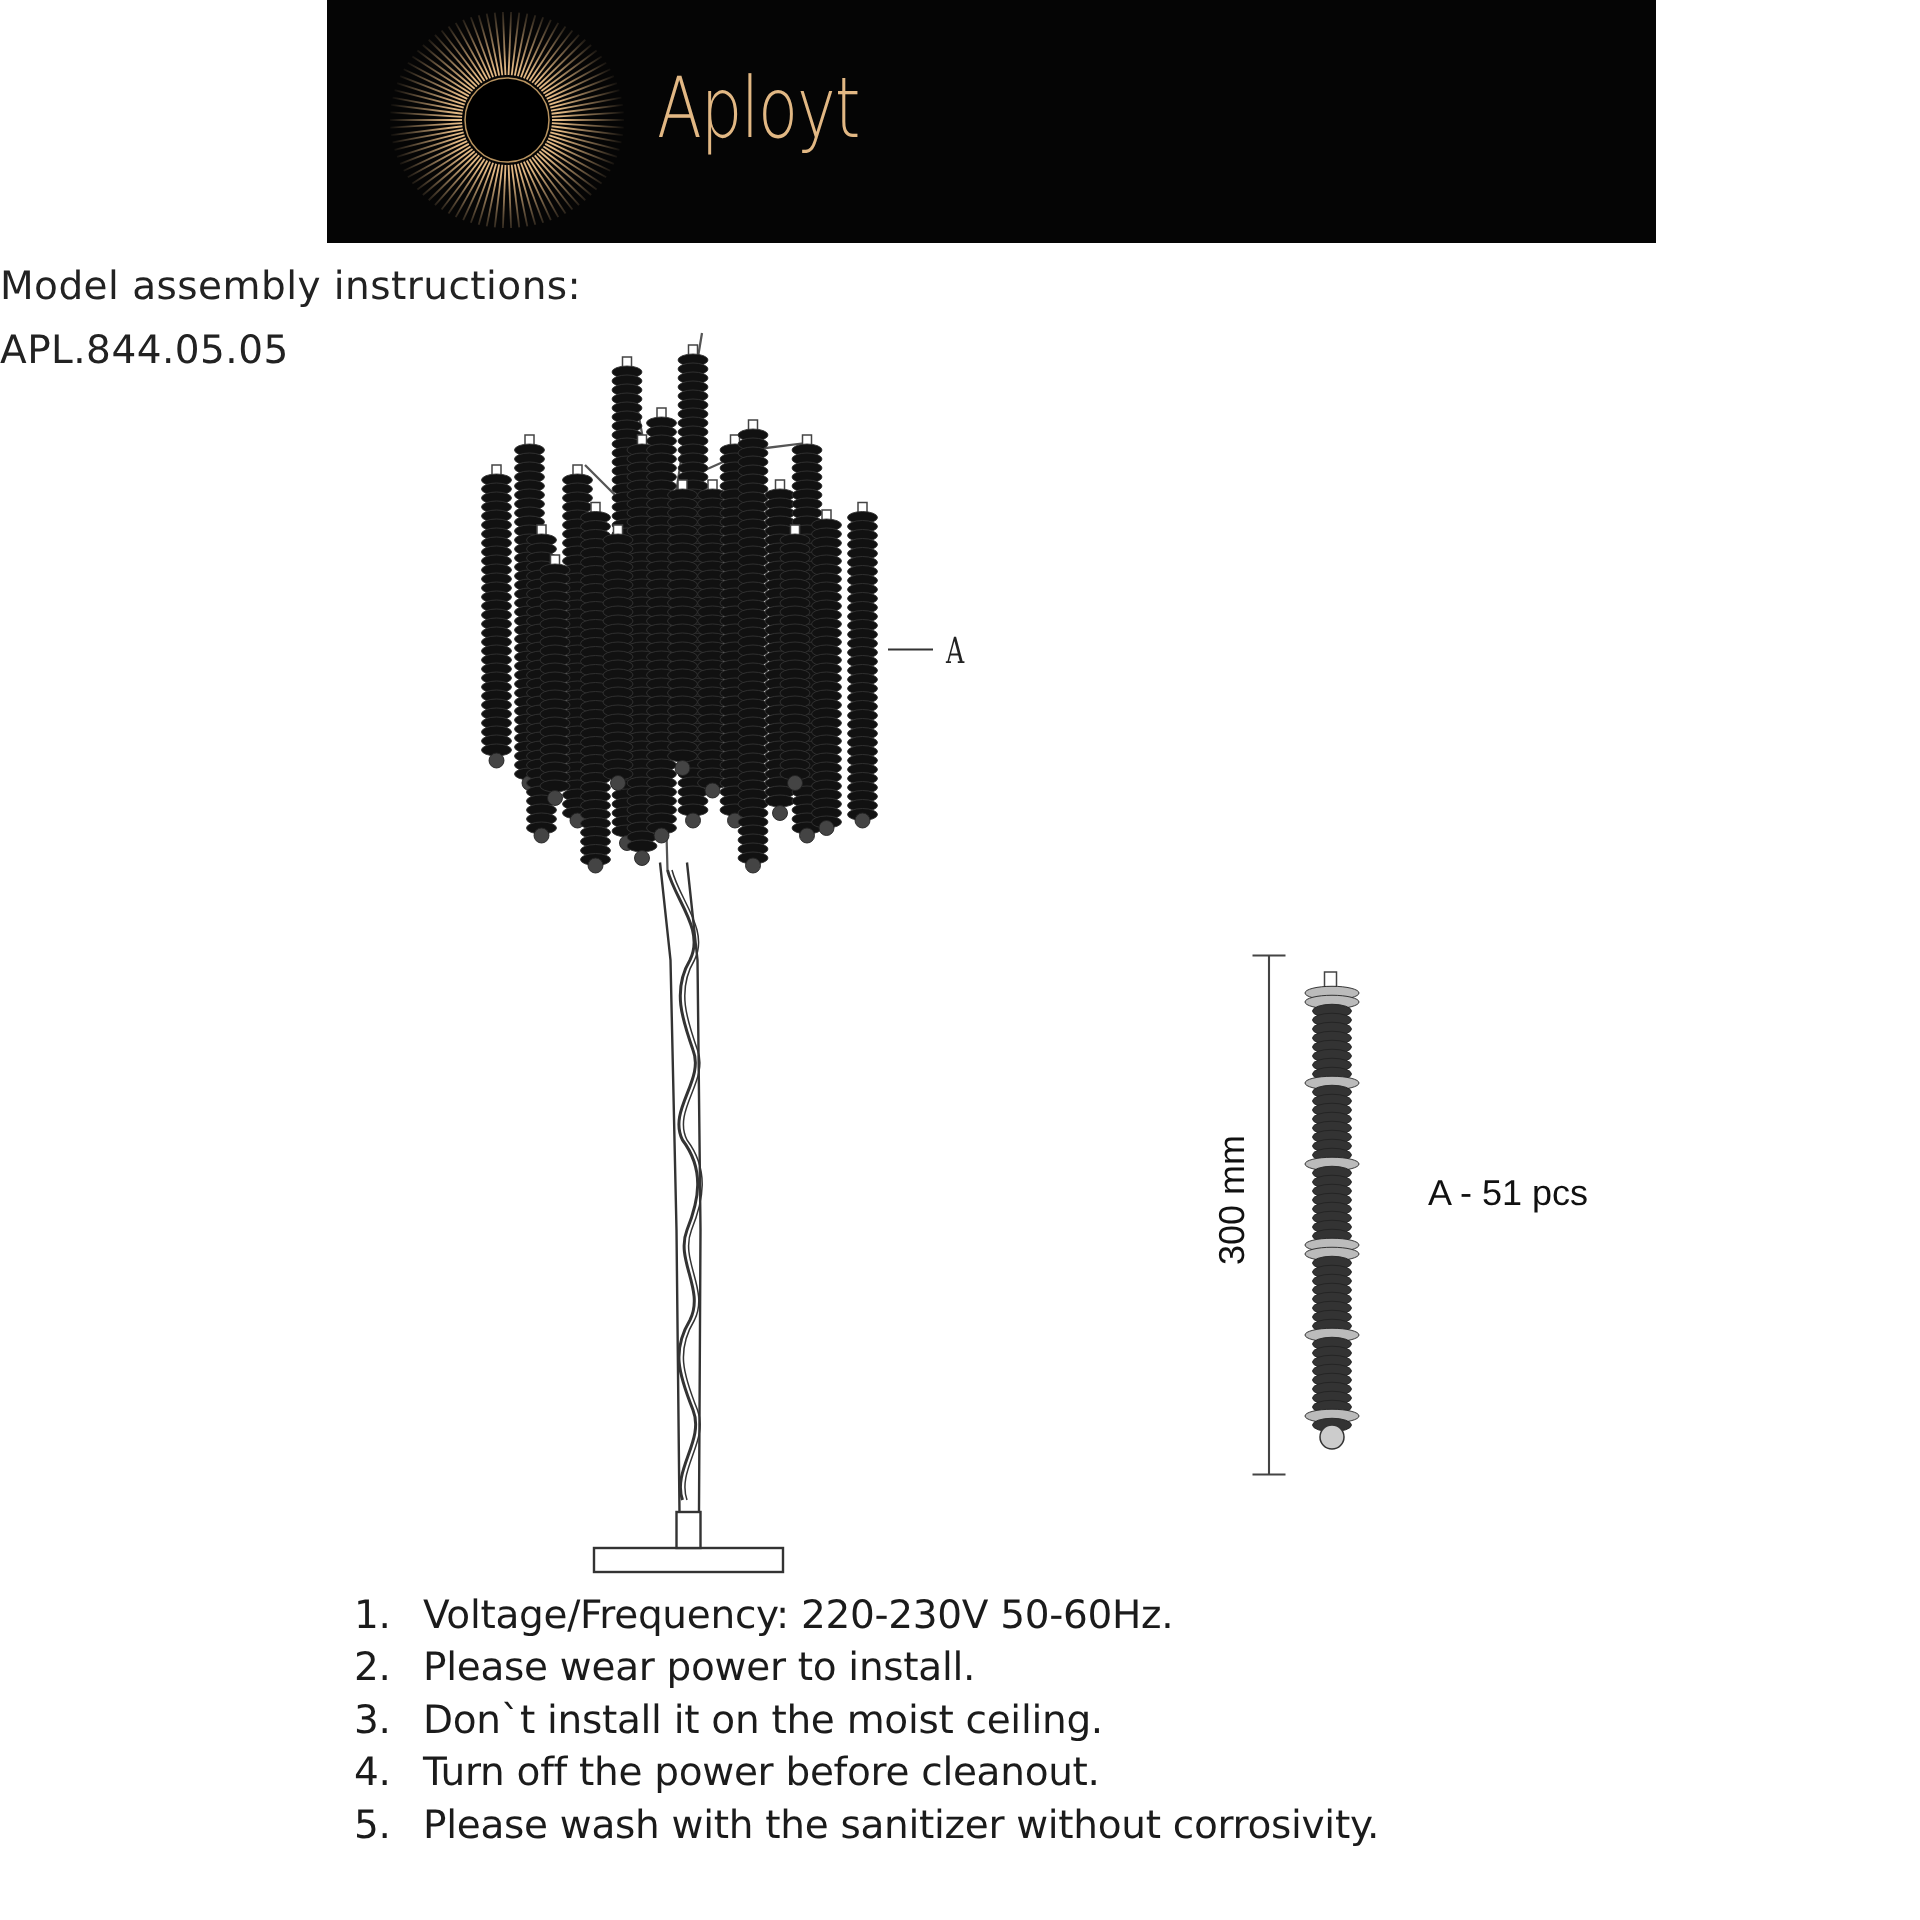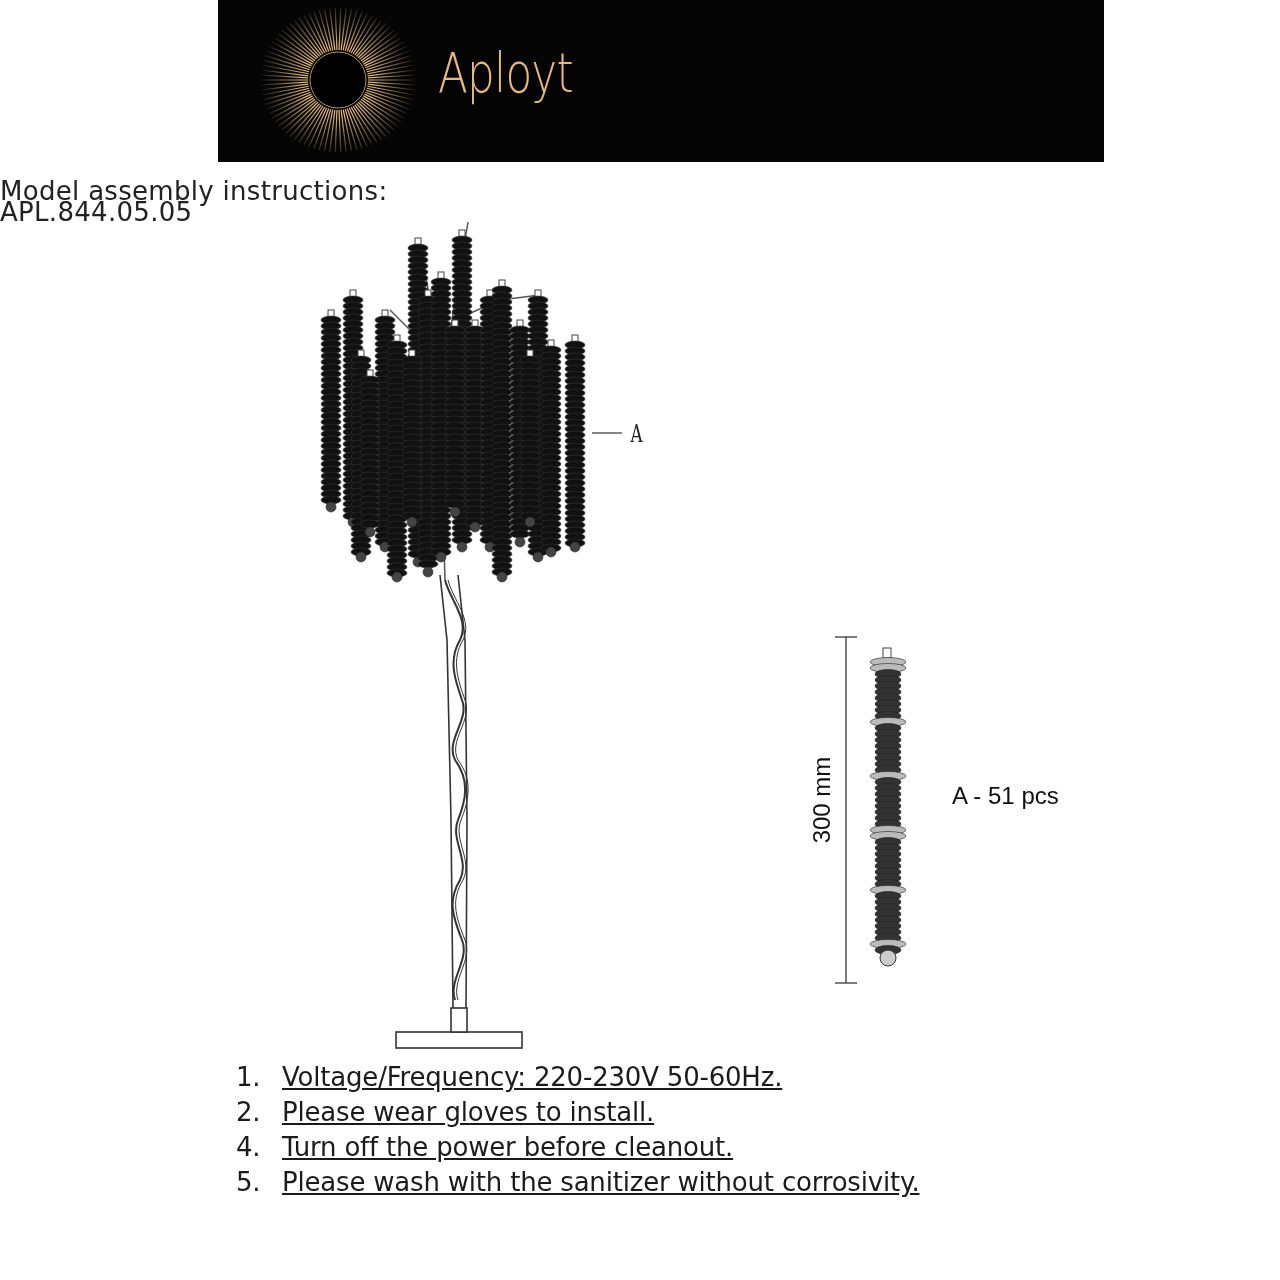--- a/index.html
+++ b/index.html
@@ -2,26 +2,26 @@
 <html><head>
   <meta charset="utf-8">
   <style>
     html, body { margin:0; padding:0; background:#ffffff; }
     body { width:1280px; height:1280px; position:relative; overflow:hidden; font-family:"DejaVu Sans", sans-serif; color:#1a1a1a; }
     .banner { position:absolute; left:197px; top:0; width:886px; height:162px; background:#050505; overflow:hidden;margin-left:21px; }
     .banner svg { position:absolute; left:0; top:0; }
     .brand { position:absolute; left:220px; top:40px; font-family:"DejaVu Sans", sans-serif; font-weight:200; font-size:56px; letter-spacing:-1px; color:#e2b884; transform:scaleX(0.78); transform-origin:left center; }
     .title { position:absolute; left:0; width:1068px; font-size:26px; color:#222; letter-spacing:0.3px; }
     .title.l1 { top:176px; }
-    .title.l2 { top:197px; }
+    .title.l2 { top:219px; }
     .drawing { position:absolute; left:0; top:0; }
     .callout-a { position:absolute; left:628px; top:420px; font-family:"DejaVu Serif", serif; font-size:24px; color:#222; transform:scaleX(0.7); }
     .dim-label { position:absolute; left:822px; top:800px; font-family:"Liberation Sans", sans-serif; font-size:24px; color:#111; transform:translate(-50%,-50%) rotate(-90deg); white-space:nowrap; }
     .pcs-label { position:absolute; left:952px; top:782px; font-family:"Liberation Sans", sans-serif; font-size:24px; color:#111; white-space:nowrap; }
-    .notes { position:absolute; left:236px; top:1060px; margin:0; padding:0; list-style:none;text-decoration:underline; }
+    .notes { position:absolute; left:236px; top:1060px; margin:0; padding:0; list-style:none; }
     .notes li { font-size:26px; line-height:35px; color:#1b1b1b; white-space:nowrap; letter-spacing:-0.2px; }
     .notes .num { display:inline-block; width:46px; }
   </style>
 </head>
 <body>
 
 <div class="banner">
   <svg width="886" height="162" viewBox="0 0 886 162">
     <defs>
       <radialGradient id="rayfade" cx="120" cy="81" r="80" gradientUnits="userSpaceOnUse">
@@ -1061,16 +1061,17 @@
       <circle cx="888" cy="958" r="8" fill="#ccc" stroke="#333" stroke-width="1"></circle>
     </g>
 </svg>
 
 <div class="callout-a">A</div>
 <div class="dim-label">300 mm</div>
 <div class="pcs-label">A - 51 pcs</div>
 
 <ol class="notes">
   <li><span class="num">1.</span><span>Voltage/Frequency: 220-230V 50-60Hz.</span></li>
-  <li><span class="num">2.</span><span>Please wear gloves to install.</span></li>
+  <li><span class="num">2.</span><span>Please wear power to install.</span></li>
+  <li><span class="num">3.</span><span>Don`t install it on the moist ceiling.</span></li>
   <li><span class="num">4.</span><span>Turn off the power before cleanout.</span></li>
   <li><span class="num">5.</span><span>Please wash with the sanitizer without corrosivity.</span></li>
 </ol>
 
 </body></html>

